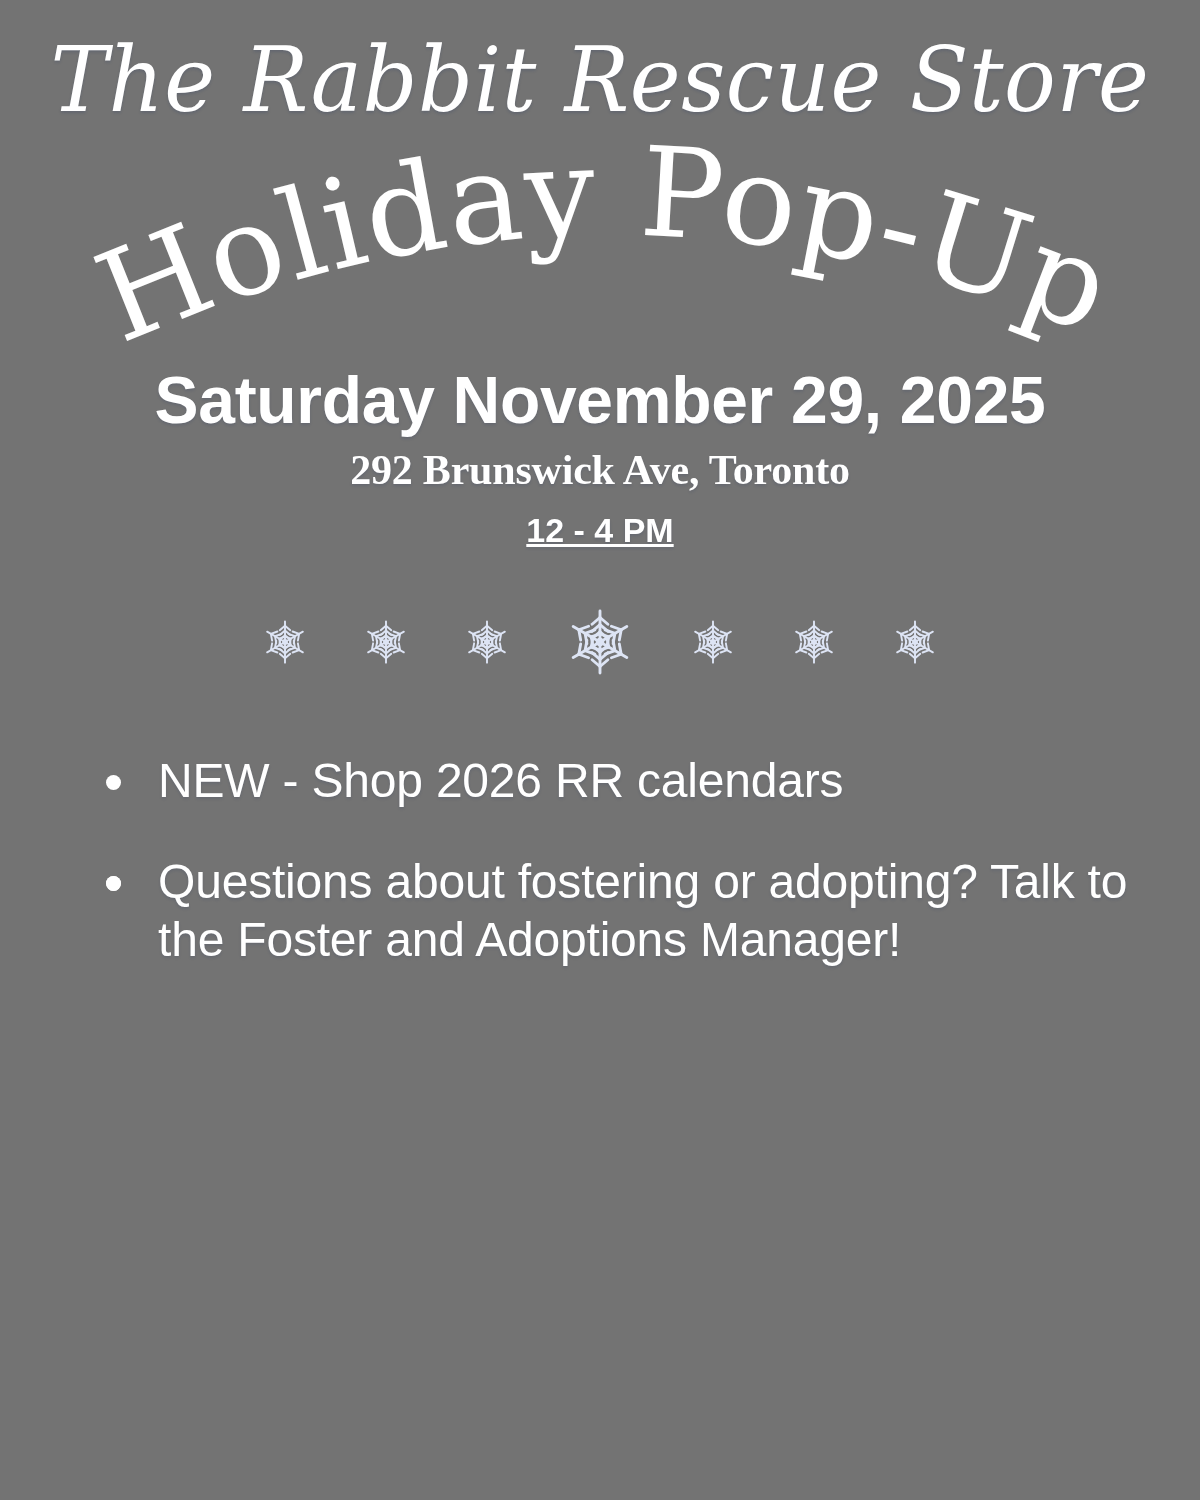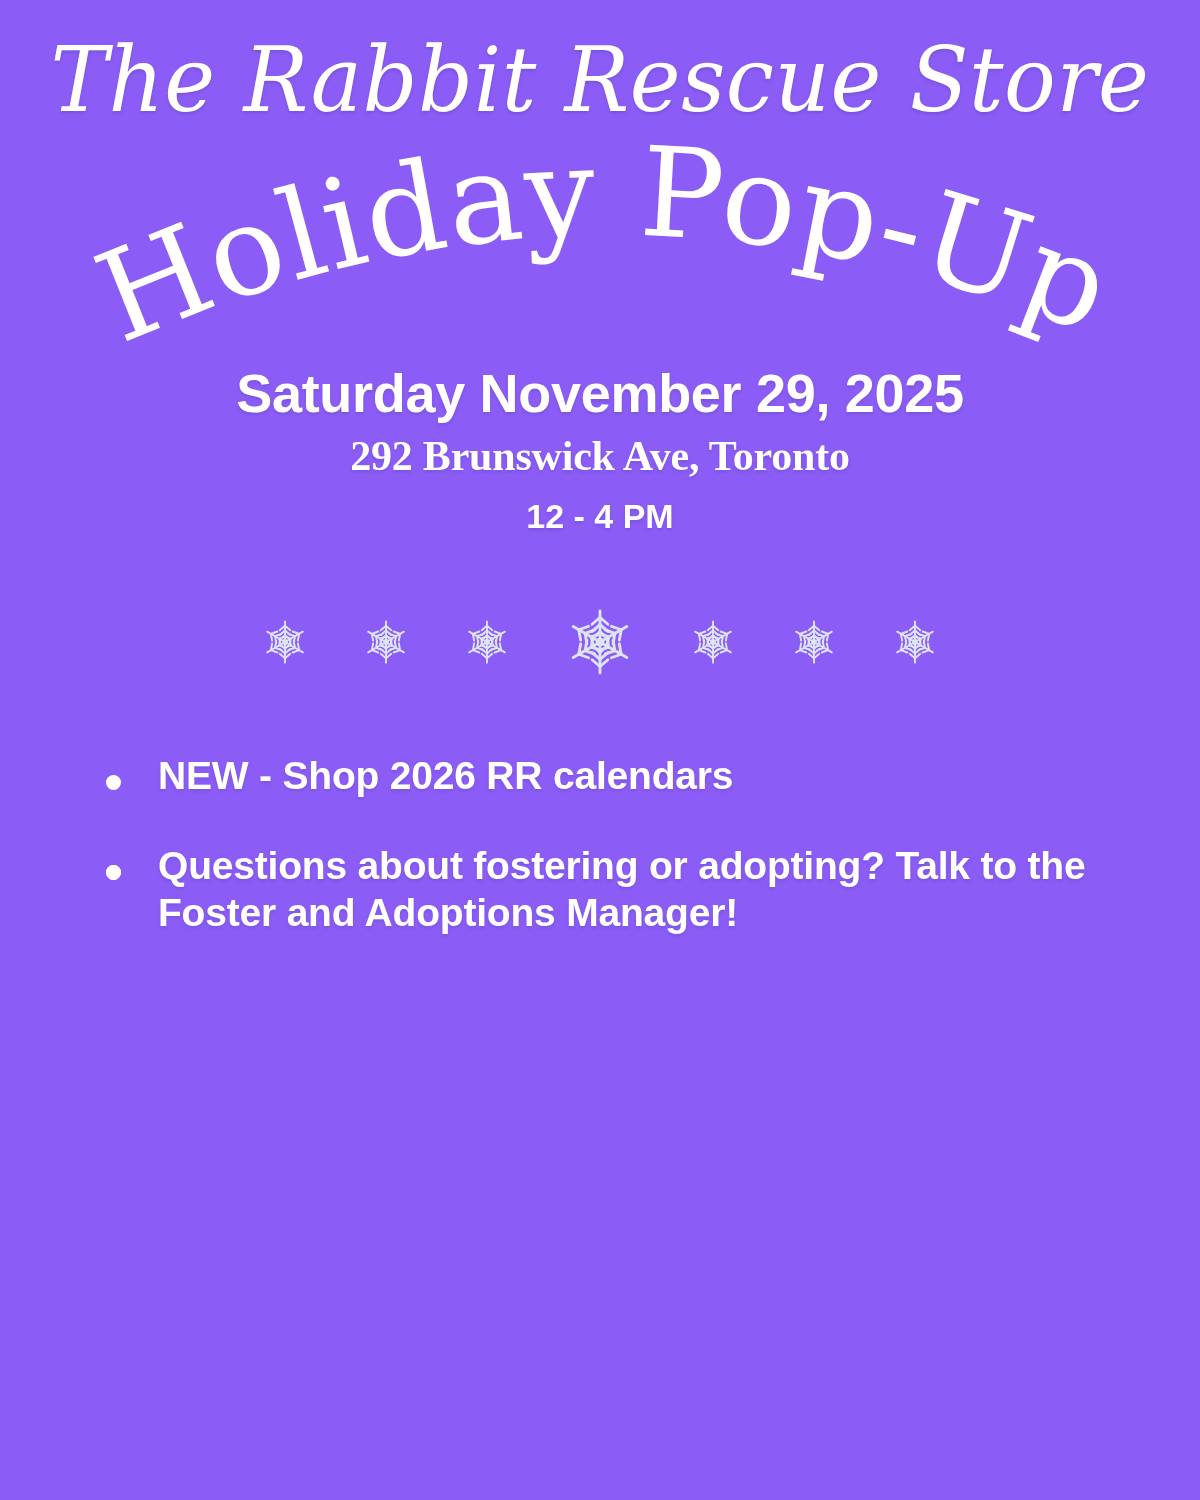--- a/index.html
+++ b/index.html
@@ -13,21 +13,21 @@
     height: 1500px;
     overflow: hidden;
     font-family: "Liberation Sans", sans-serif;
     -webkit-font-smoothing: antialiased;
   }
 
   .poster {
     position: relative;
     width: 1200px;
     height: 1500px;
-    background: #8b5cf6;
+    background: #737373;
     box-sizing: border-box;
   }
 
   
   .brand {
     position: absolute;
     top: 28px;
     left: 0;
     width: 1200px;
     text-align: center;
@@ -70,40 +70,41 @@
   
   .details {
     position: absolute;
     top: 362px;
     left: 0;
     width: 1200px;
     text-align: center;
     color: #ffffff;
   }
   .details .date {
-    font-size: 54px;
+    font-size: 66px;
     font-weight: 700;
     line-height: 1.16;
     letter-spacing: -0.3px;
     text-shadow: 0 2px 3px rgba(30,50,100,0.16);
   }
   .details .address {
     font-size: 42px;
     font-weight: 700;
     line-height: 1.5;
     letter-spacing: -0.2px;
     text-shadow: 0 2px 3px rgba(30,50,100,0.16);
     font-family: Liberation Serif, serif;
   }
   .details .time {
     font-size: 34px;
     font-weight: 700;
     line-height: 1.65;
     letter-spacing: 0px;
     text-shadow: 0 2px 3px rgba(30,50,100,0.16);
+    text-decoration: underline;
   }
 
   
   .snow-row {
     position: absolute;
     top: 600px;
     left: 0;
     width: 1200px;
     height: 84px;
     display: flex;
@@ -126,22 +127,22 @@
     width: 1040px;
     list-style: none;
     margin: 0;
     padding: 0;
     color: #ffffff;
   }
   .bullets li {
     position: relative;
     padding-left: 58px;
     margin-bottom: 42px;
-    font-size: 39px;
-    font-weight: 700;
+    font-size: 48px;
+    font-weight: 400;
     line-height: 1.22;
     letter-spacing: -0.2px;
     text-shadow: 0 2px 3px rgba(30,50,100,0.14);
   }
   .bullets li:last-child { margin-bottom: 8px; }
   .bullets li .dot {
     position: absolute;
     left: 6px;
     top: 23px;
     width: 15px;

